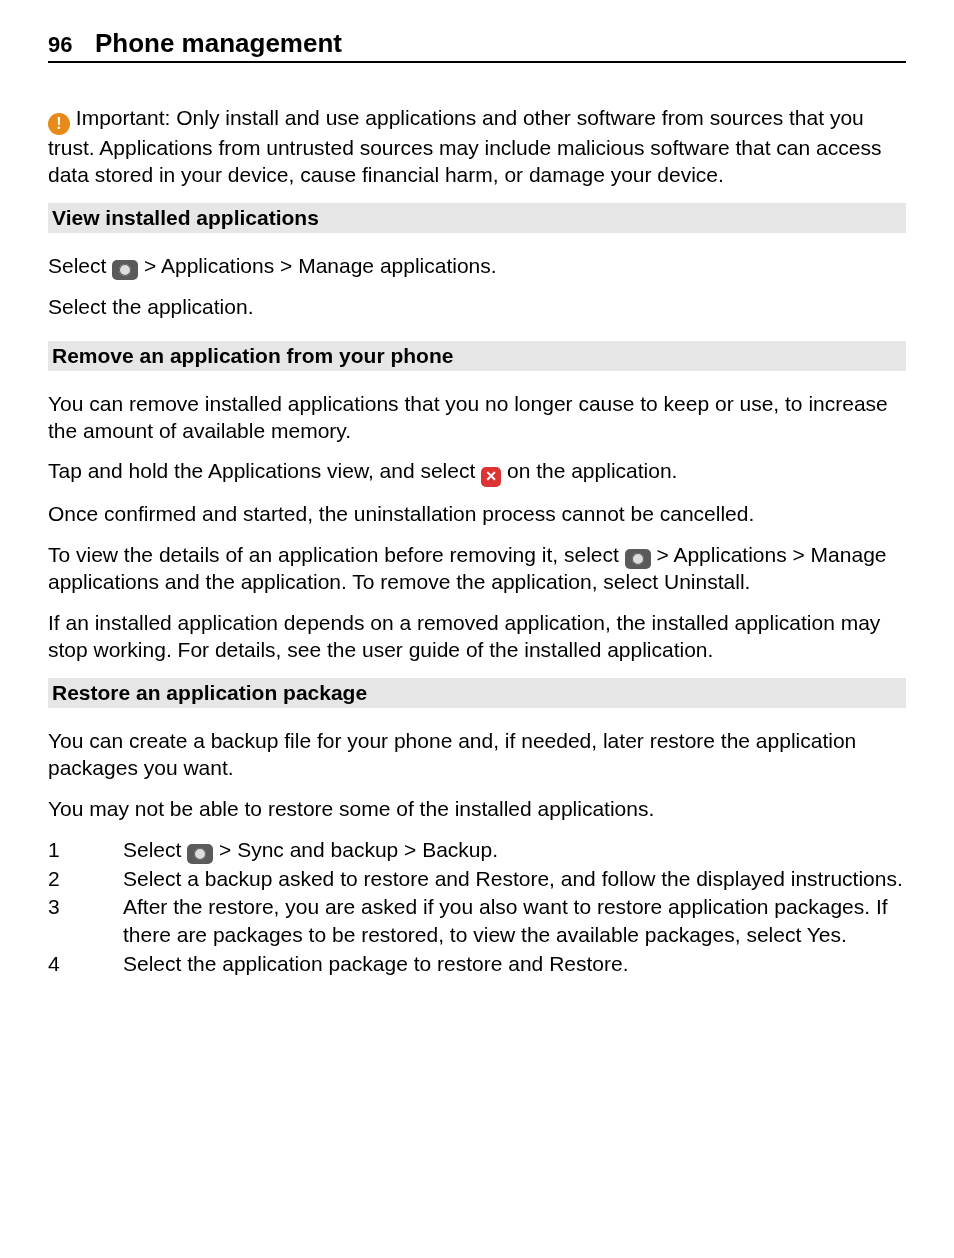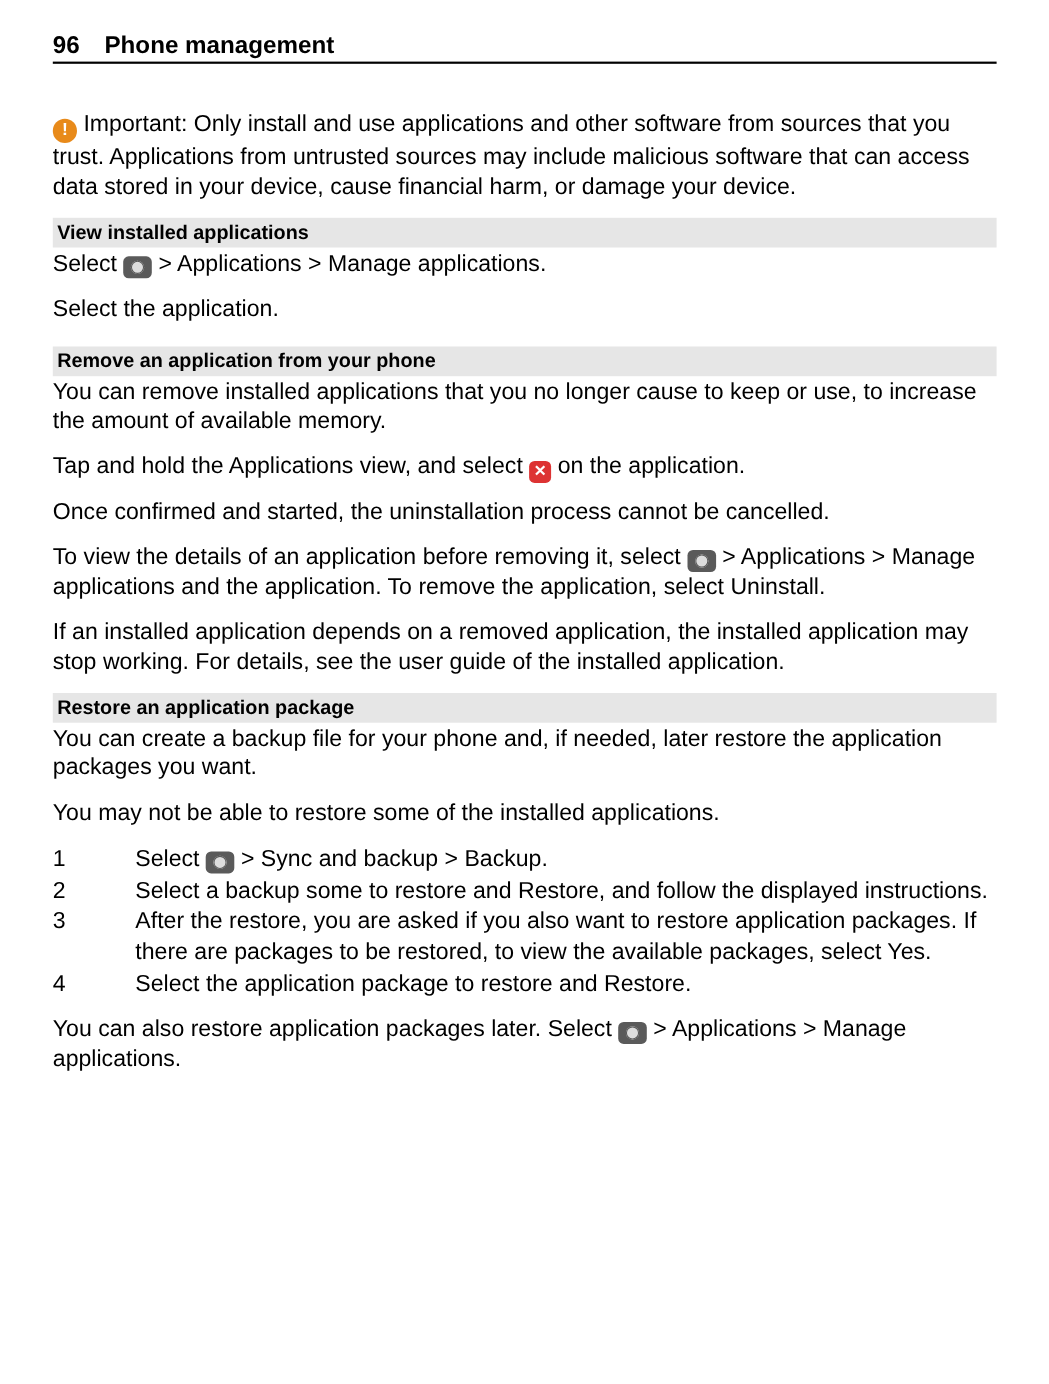--- a/index.html
+++ b/index.html
@@ -19,21 +19,21 @@
     margin-bottom: 42px;
   }
   .header .num {
     font-weight: bold;
     font-size: 22px;
     display: inline-block;
     margin-right: 18px;
   }
   .header .title {
     font-weight: bold;
-    font-size: 22px;
+    font-size: 26px;
   }
   .icon-round {
     display: inline-block;
     width: 22px;
     height: 22px;
     border-radius: 50%;
     vertical-align: -4px;
     text-align: center;
     font-weight: bold;
     font-size: 16px;
@@ -77,24 +77,24 @@
   }
   p, .para {
     font-size: 21px;
     line-height: 1.28;
     margin: 0 0 14px 0;
   }
   .bold { font-weight: normal; }
   .section-title {
     background: #e6e6e6;
     font-weight: bold;
-    font-size: 18px;
+    font-size: 21px;
     padding: 3px 4px;
     margin-top: 14px;
-    margin-bottom: 2px;
+    margin-bottom: 20px;
   }
   .block { margin-bottom: 20px; }
   ol.steps {
     list-style: none;
     padding: 0;
     margin: 0 0 14px 0;
     font-size: 21px;
     line-height: 1.35;
   }
   ol.steps li {
@@ -148,34 +148,31 @@
   <ol class="steps">
     <li>
       <span class="n">1</span>
       <span class="t">
         <span>Select </span><span class="icon-gear"></span><span> &gt; </span><span class="bold">Sync and backup</span><span> &gt; </span><span class="bold">Backup</span><span>.</span>
       </span>
     </li>
     <li>
       <span class="n">2</span>
       <span class="t">
-        <span>Select a backup some to restore and </span><span class="bold">Restore</span><span>, and follow the displayed instructions.</span>
+        <span>Select a backup asked to restore and </span><span class="bold">Restore</span><span>, and follow the displayed instructions.</span>
       </span>
     </li>
     <li>
       <span class="n">3</span>
       <span class="t">
         <span>After the restore, you are asked if you also want to restore application packages. If there are packages to be restored, to view the available packages, select </span><span class="bold">Yes</span><span>.</span>
       </span>
     </li>
     <li>
       <span class="n">4</span>
       <span class="t">
         <span>Select the application package to restore and </span><span class="bold">Restore</span><span>.</span>
       </span>
     </li>
   </ol>
 
-  <p class="para">
-    <span>You can also restore application packages later. Select </span><span class="icon-gear"></span><span> &gt; </span><span class="bold">Applications</span><span> &gt; </span><span class="bold">Manage applications</span><span>.</span>
-  </p>
 
 </div>
 
 </body></html>

